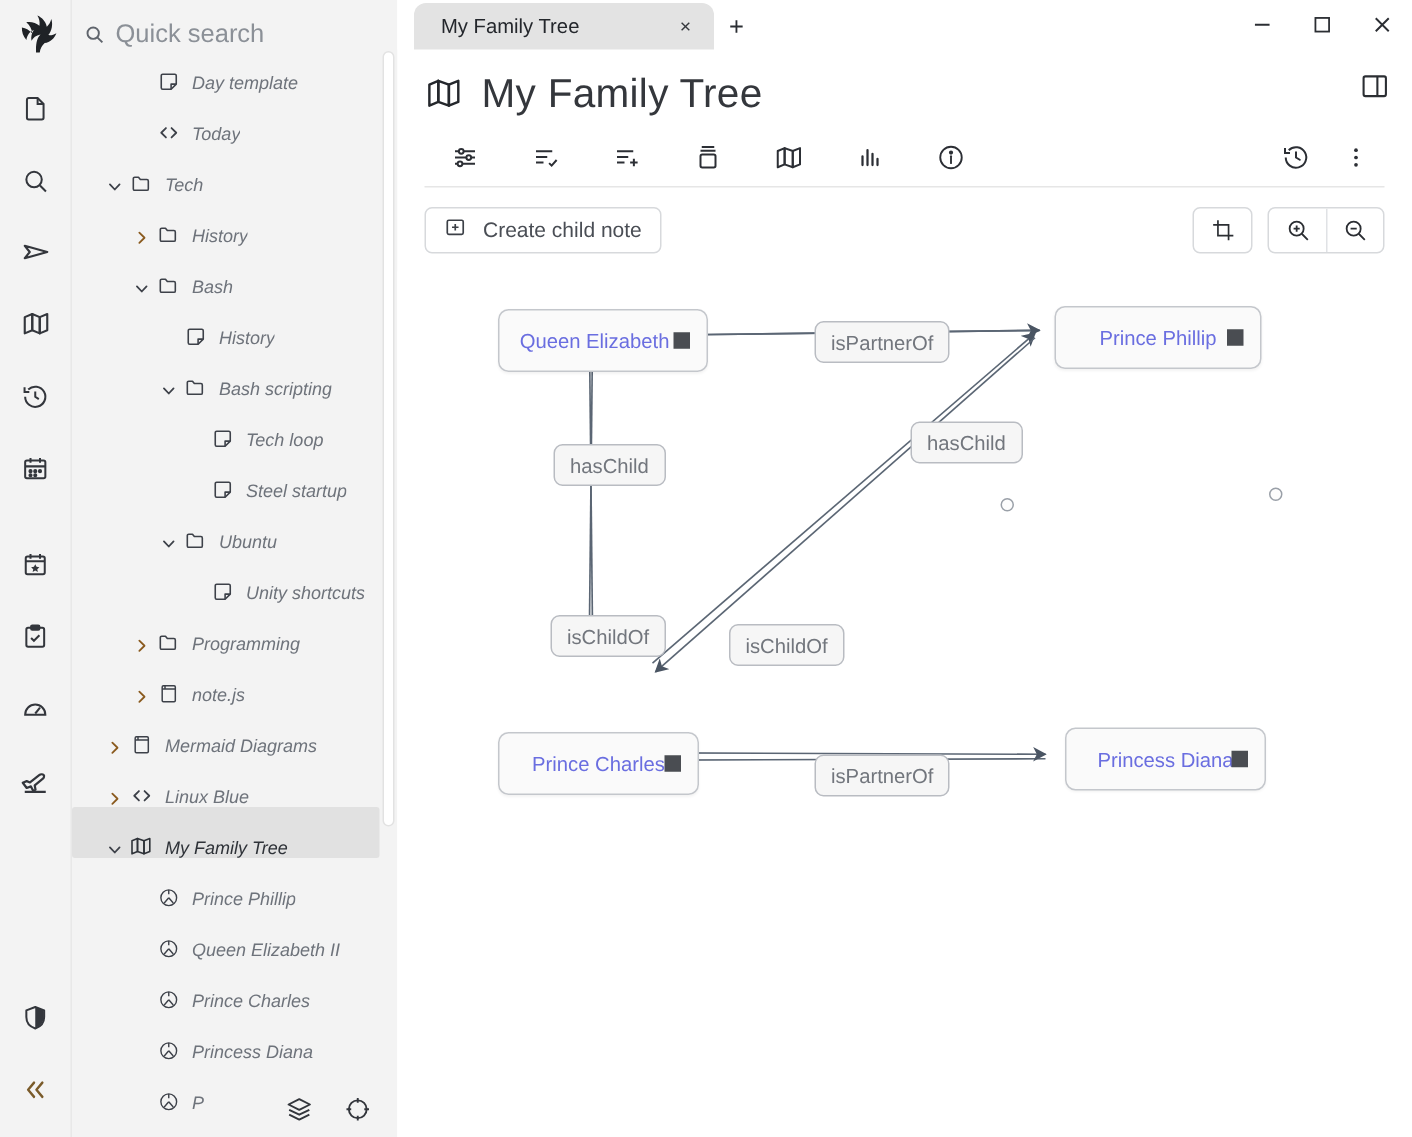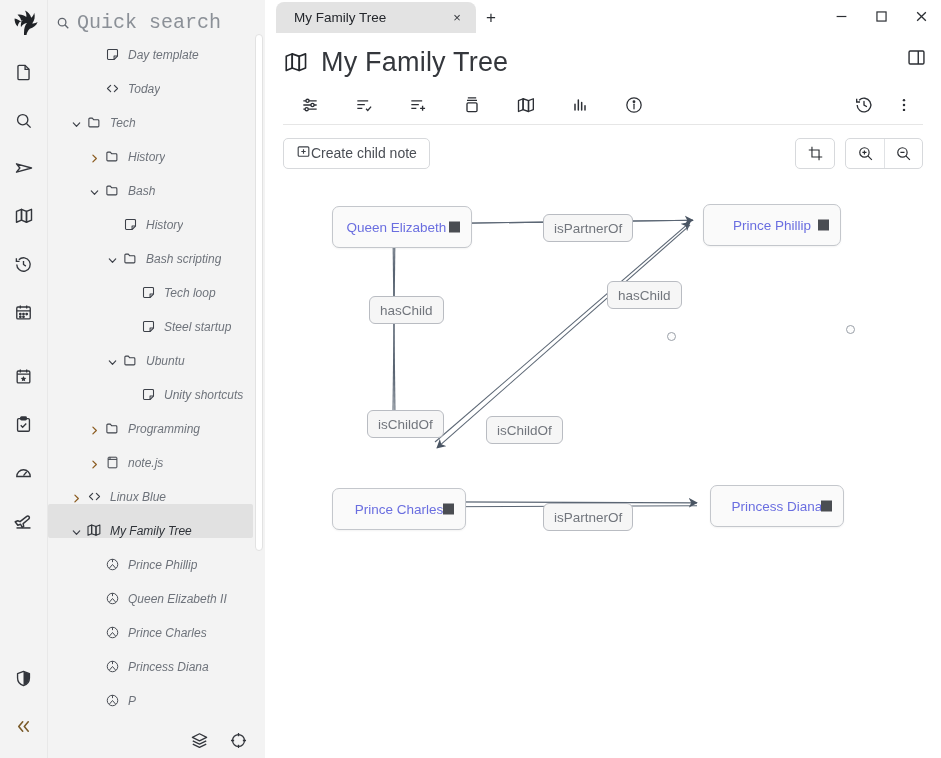--- a/index.html
+++ b/index.html
@@ -36,22 +36,22 @@
     position: relative;
     overflow: hidden;
   }
   .search-row {
     height: 45px; display: flex; align-items: center; gap: 7px;
     padding-left: 8px; padding-right: 8px;
   }
   .search-row .magnifier { flex: 0 0 14px; color:#5a5f68; display:flex; }
   .qsearch {
     border: none; outline: none; background: transparent;
-    font-family: Liberation Mono, monospace;
-    font-size: 20px; color: #14532d; width: 170px;
+    font-family: Liberation Sans, sans-serif;
+    font-size: 17px; color: #14532d; width: 170px;
   }
   .qsearch::placeholder { color: #8b9097; }
 
   .tree { position: absolute; top: 28px; left: 0; width: 217px; height: 730px; }
   .tnode {
     display: flex; align-items: flex-end; height: 34px;
     font-size: 12px; color: #6e737b; white-space: nowrap; font-style: italic;
   }
   .tnode.active { background: #e1e1e1; color: #2e3238; border-radius: 2px; width: 205px; }
   .tnode .twist { width: 16px; flex: 0 0 16px; display: flex; align-items: center;
@@ -103,21 +103,21 @@
     display: flex; align-items: center; gap: 0px; height: 40px; position: relative;
     border-bottom: 1px solid #e6e6e6; margin: 2px 0 0 0;
   }
   .irow-btn { width: 54px; height: 38px; display: flex; align-items: center;
     justify-content: center; color: #2c2f35; }
   .irow-right { position: absolute; right: 0; display: flex; }
 
   .toolbar2 { height: 56px; display: flex; align-items: center; padding: 0 18px;
     position: relative; }
   .ghost-btn {
-    display: flex; align-items: center; gap: 0; height: 31px; padding: 0 12px;
+    display: flex; align-items: center; gap: 11px; height: 31px; padding: 0 12px;
     border: 1px solid #d7d9dc; border-radius: 5px; background: #fff;
     font-size: 14px; color: #4a4e55;
   }
   .tb-right { position: absolute; right: 18px; display: flex; gap: 10px; }
   .btn-group { display: flex; border: 1px solid #d7d9dc; border-radius: 5px;
     background: #fff; overflow: hidden; }
   .btn-group .gb { width: 38px; height: 29px; display: flex; align-items: center;
     justify-content: center; color: #2b2e33; }
   .btn-group .gb + .gb { border-left: 1px solid #e0e2e5; }
 
@@ -399,20 +399,34 @@
               <path d="M8.5 4.5L16 12l-7.5 7.5"></path>
             </svg>
           </span>
           <span class="ticon">
             <svg width="15" height="15" viewBox="0 0 24 24" fill="none" stroke="#3d4149" stroke-width="1.6" stroke-linejoin="round">
               <rect x="5" y="3.5" width="14" height="17" rx="1.3"></rect>
               <path d="M5 7h14M8 3.5v3.5"></path>
             </svg>
           </span>
           <span class="tlabel">note.js</span>
+        </div>
+        <div class="tnode" style="padding-left: 20px;">
+          <span class="twist">
+            <svg width="11" height="11" viewBox="0 0 24 24" fill="none" stroke="#8a5a1e" stroke-width="2.6" stroke-linecap="round" stroke-linejoin="round">
+              <path d="M8.5 4.5L16 12l-7.5 7.5"></path>
+            </svg>
+          </span>
+          <span class="ticon">
+            <svg width="15" height="15" viewBox="0 0 24 24" fill="none" stroke="#3d4149" stroke-width="1.6" stroke-linejoin="round">
+              <rect x="5" y="3.5" width="14" height="17" rx="1.3"></rect>
+              <path d="M5 7h14M8 3.5v3.5"></path>
+            </svg>
+          </span>
+          <span class="tlabel">Mermaid Diagrams</span>
         </div>
         <div class="tnode" style="padding-left: 20px;">
           <span class="twist">
             <svg width="11" height="11" viewBox="0 0 24 24" fill="none" stroke="#8a5a1e" stroke-width="2.6" stroke-linecap="round" stroke-linejoin="round">
               <path d="M8.5 4.5L16 12l-7.5 7.5"></path>
             </svg>
           </span>
           <span class="ticon">
             <svg width="15" height="15" viewBox="0 0 24 24" fill="none" stroke="#3d4149" stroke-width="1.9" stroke-linecap="round" stroke-linejoin="round">
               <path d="M9 7l-5 5 5 5M15 7l5 5-5 5"></path>

